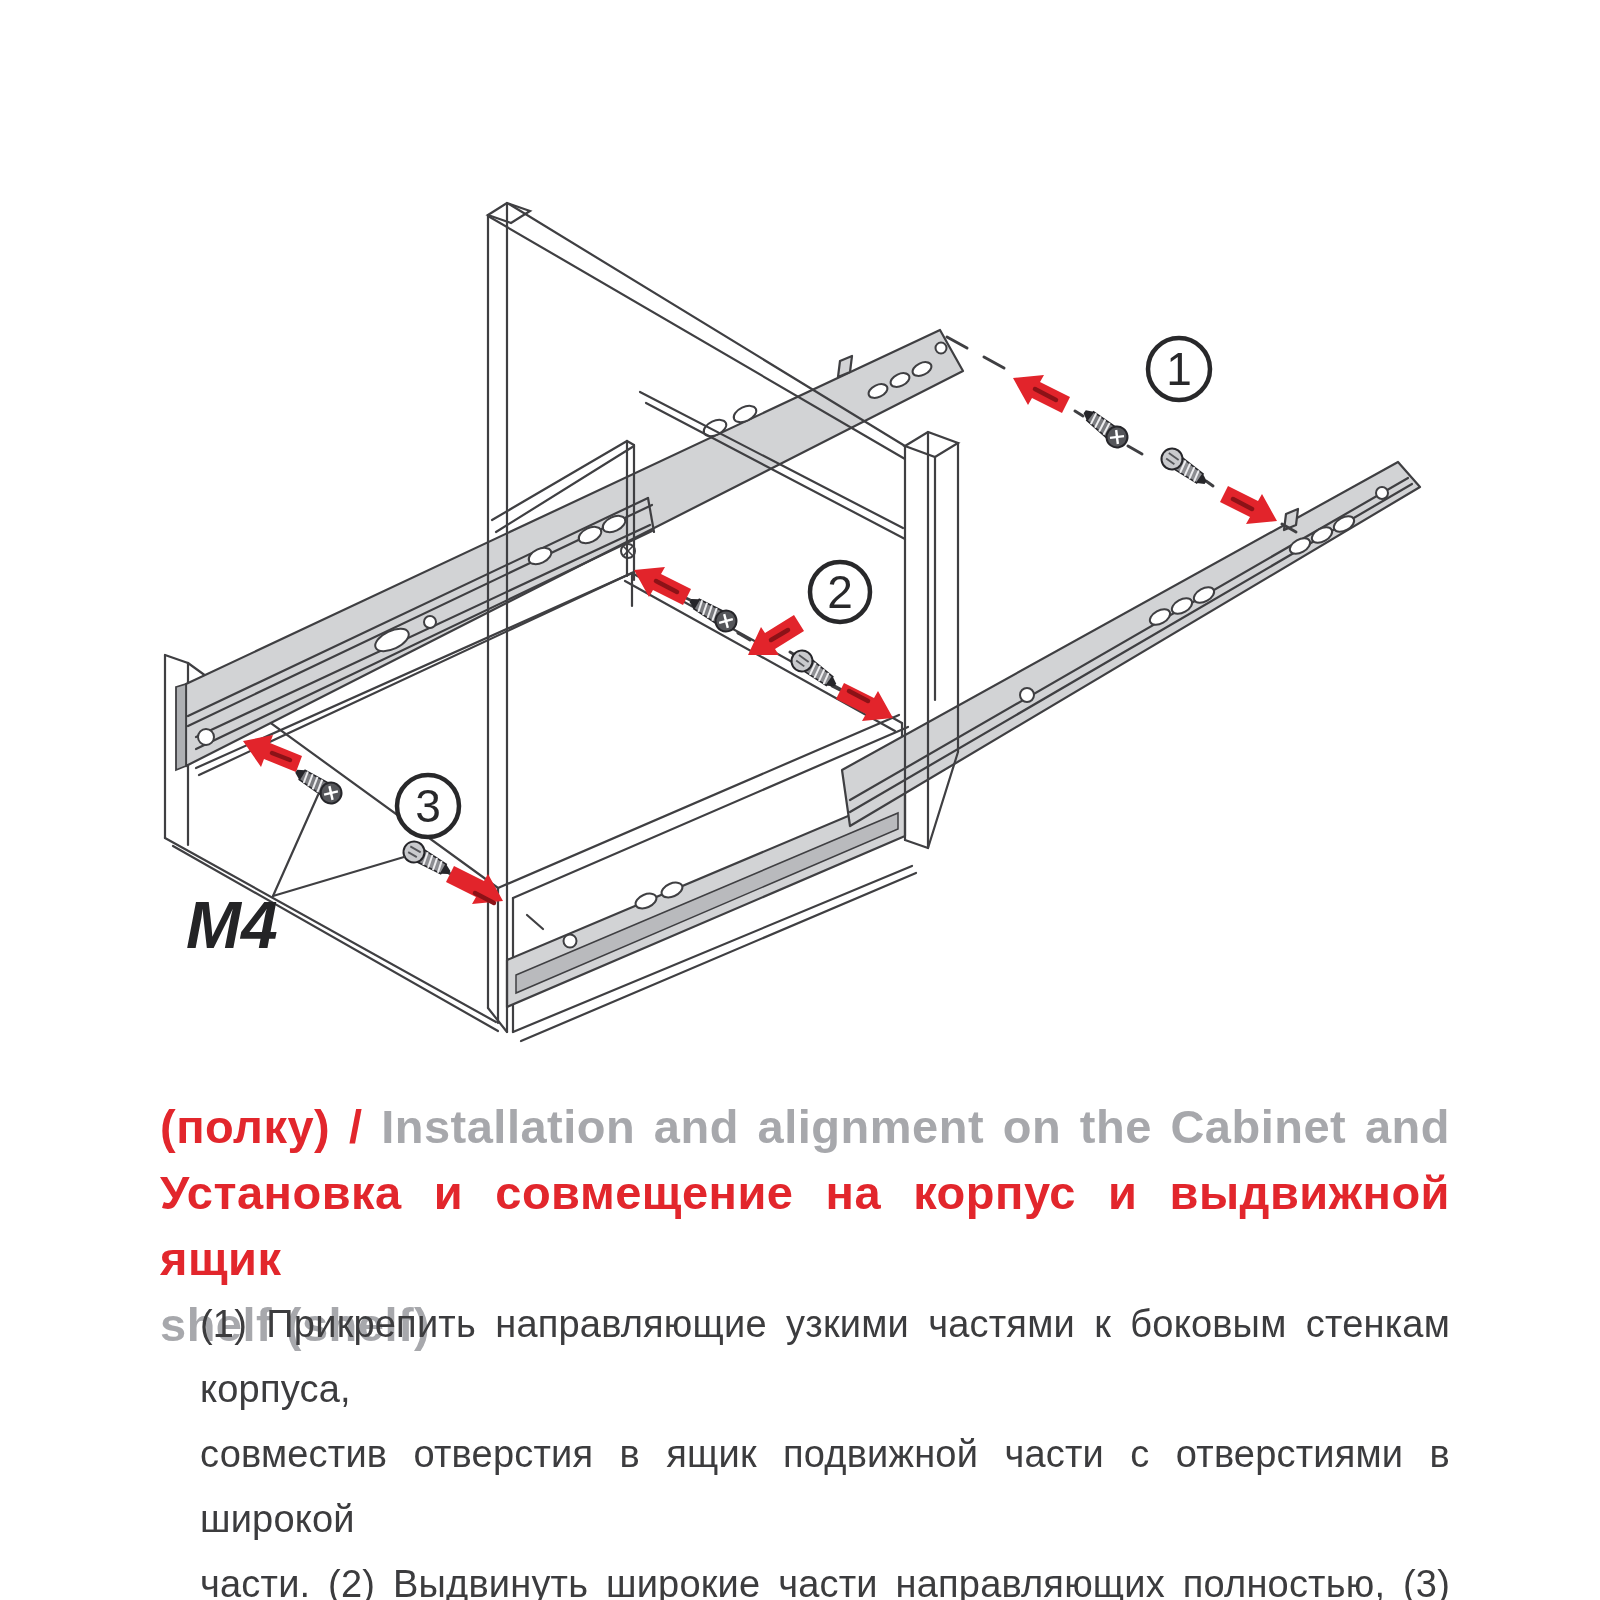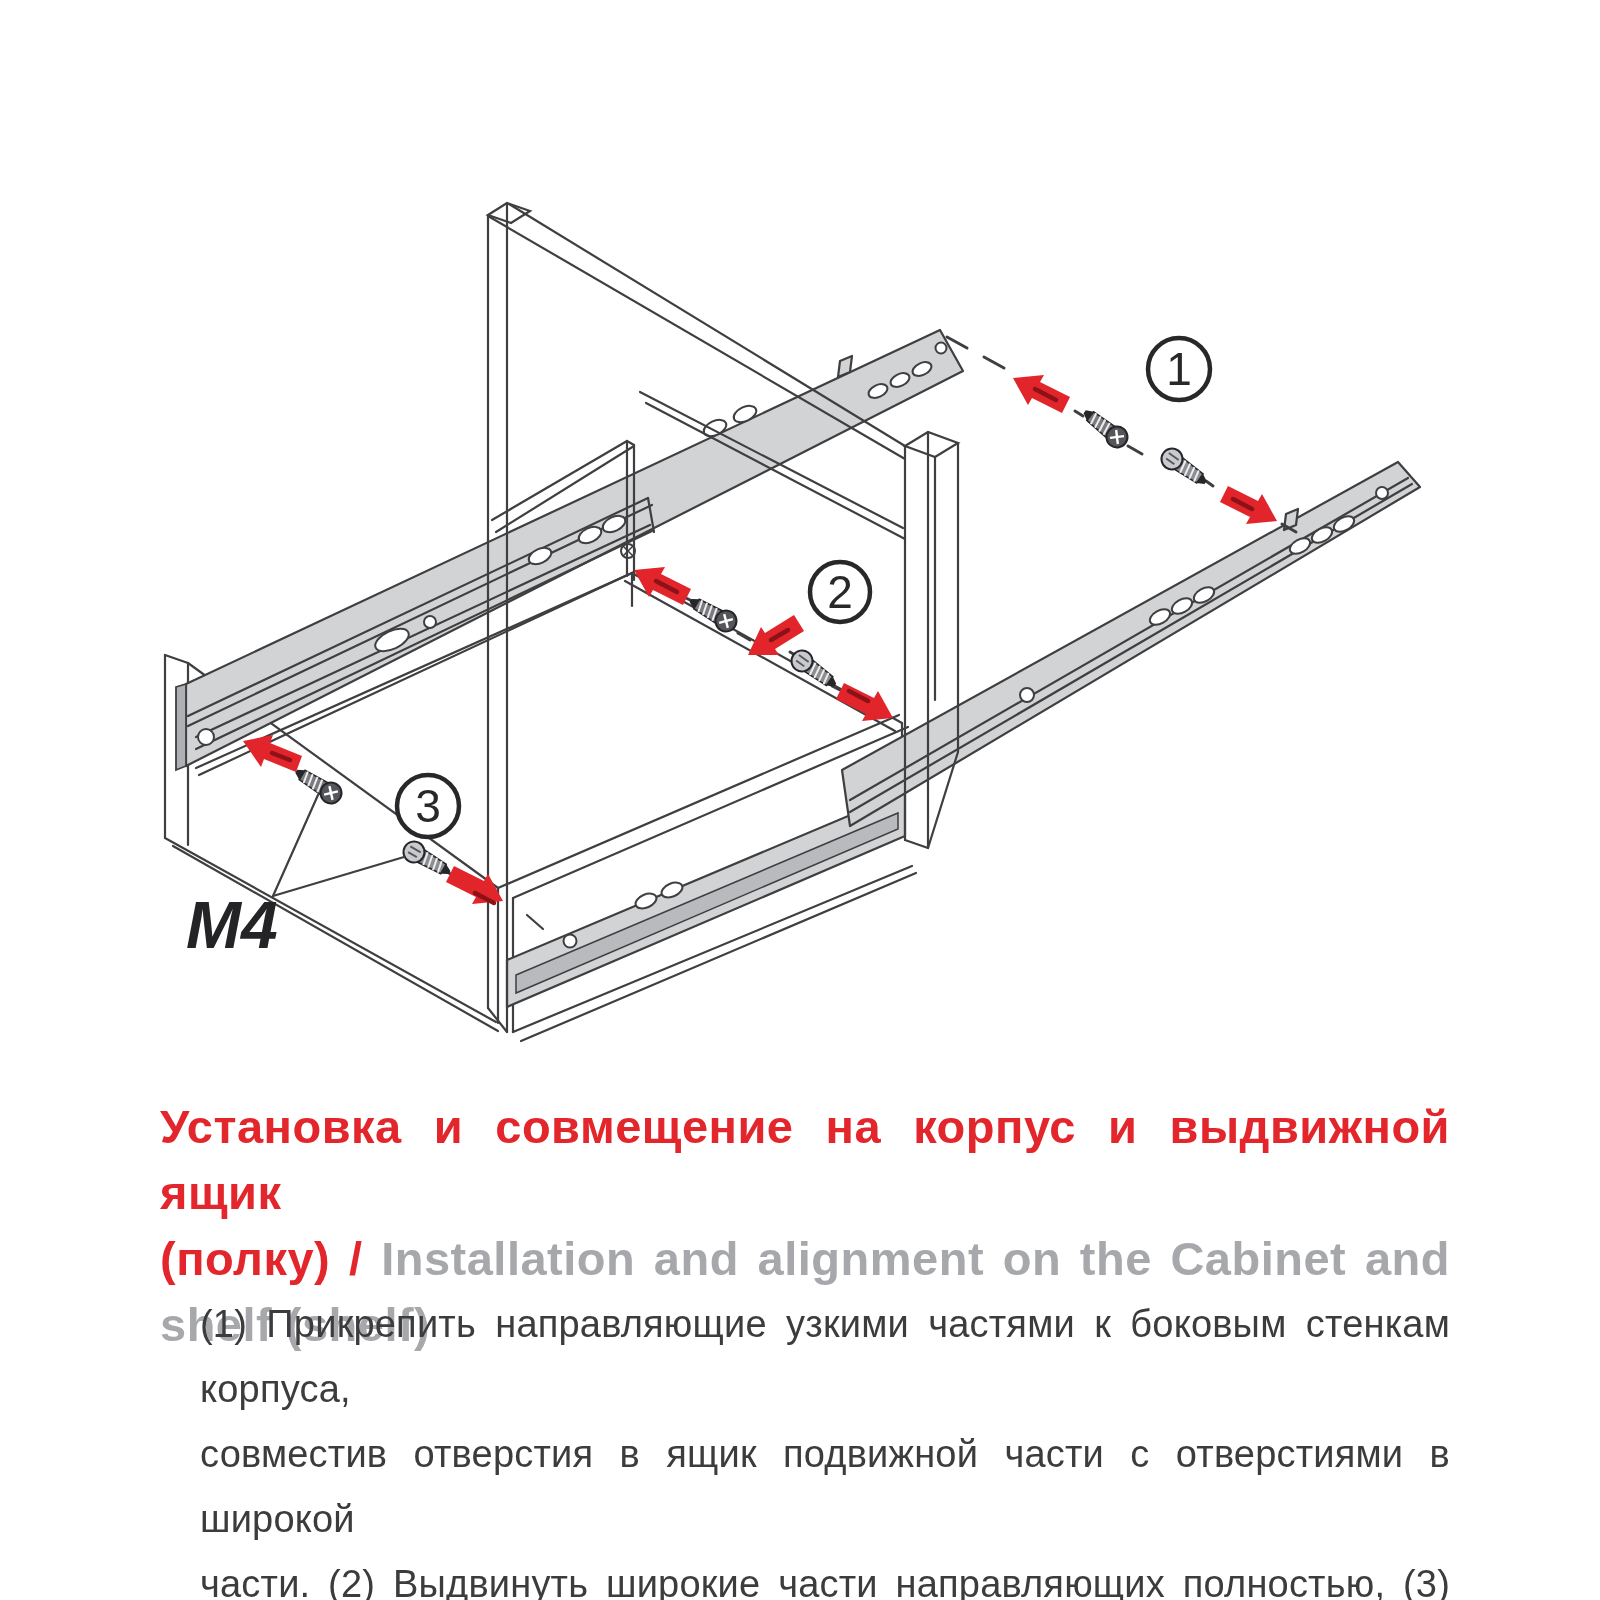--- a/index.html
+++ b/index.html
@@ -230,22 +230,22 @@
       <circle class="callout" cx="840" cy="592" r="30"></circle>
       <text class="cnum" x="840" y="608">2</text>
     </g>
     <g>
       <circle class="callout" cx="428" cy="806" r="31"></circle>
       <text class="cnum" x="428" y="822">3</text>
     </g>
   </svg>
 
   <div id="heading" class="textcol">
+    <div class="jl"><span class="red">(полку) /</span> <span class="gray">Installation and alignment on the Cabinet and</span></div>
     <div class="jl"><span class="red">Установка и совмещение на корпус и выдвижной ящик</span></div>
-    <div class="jl"><span class="red">(полку) /</span> <span class="gray">Installation and alignment on the Cabinet and</span></div>
     <div><span class="gray">shelf (shelf)</span></div>
   </div>
 
   <div id="bodytext" class="textcol">
     <div class="bline jl">(1) Прикрепить направляющие узкими частями к боковым стенкам корпуса,</div>
     <div class="bline jl">совместив отверстия в ящик подвижной части с отверстиями в широкой</div>
     <div class="bline jl">части. (2) Выдвинуть широкие части направляющих полностью, (3) вставить</div>
 
   </div>
 

